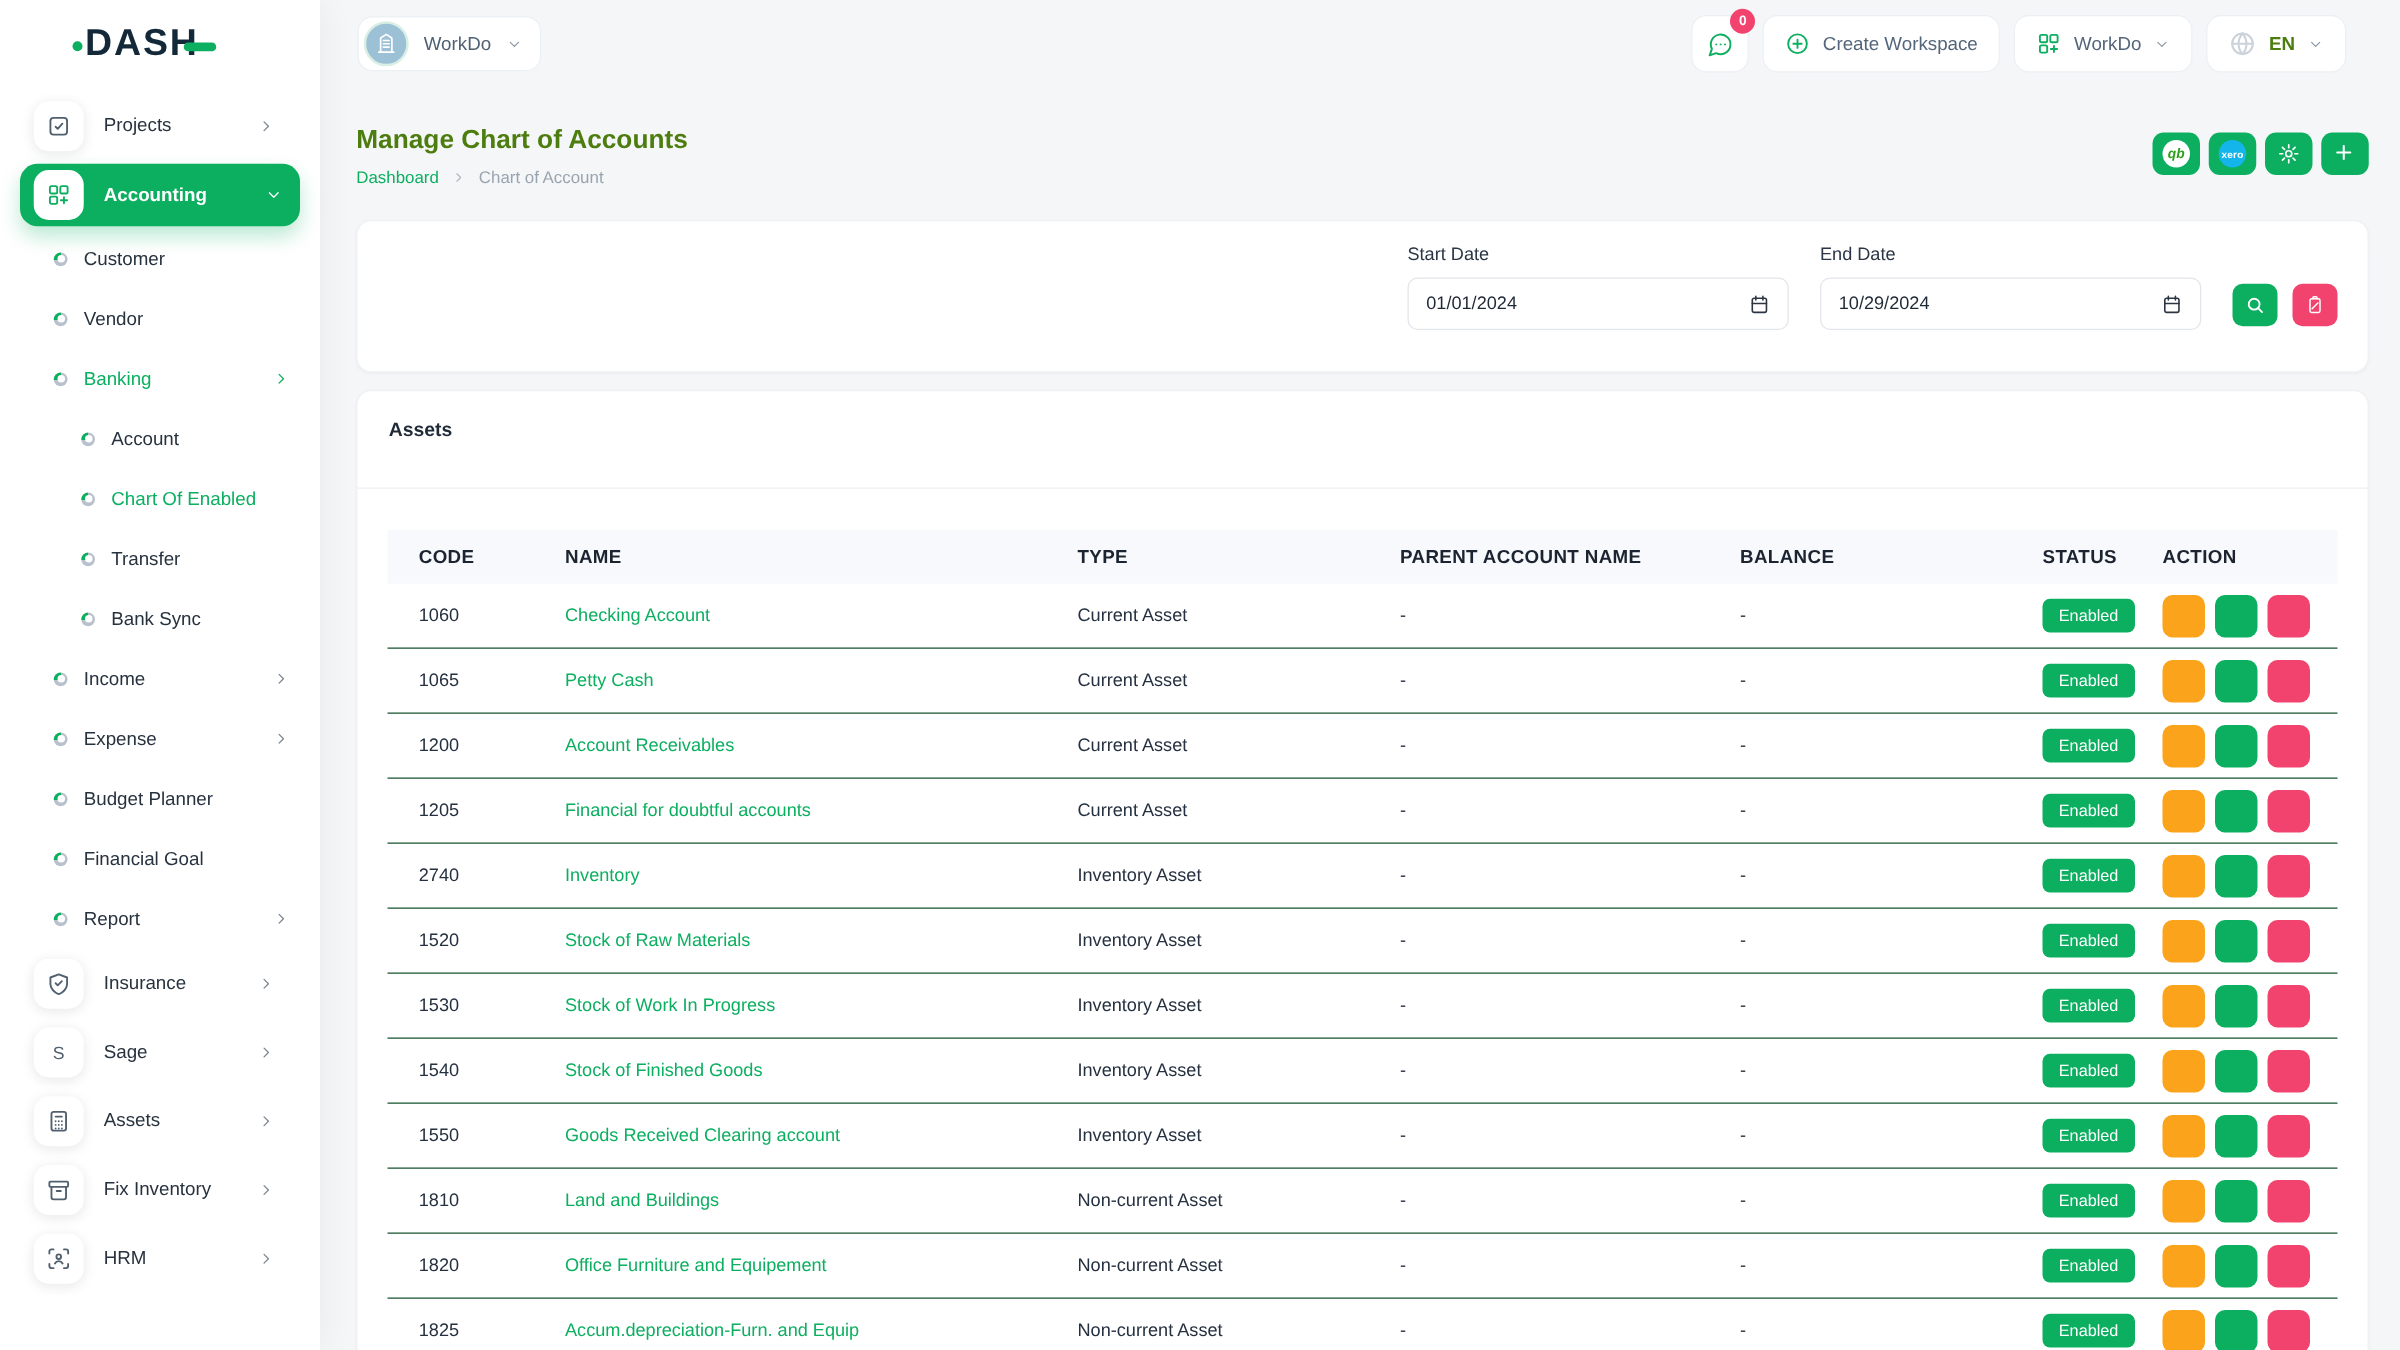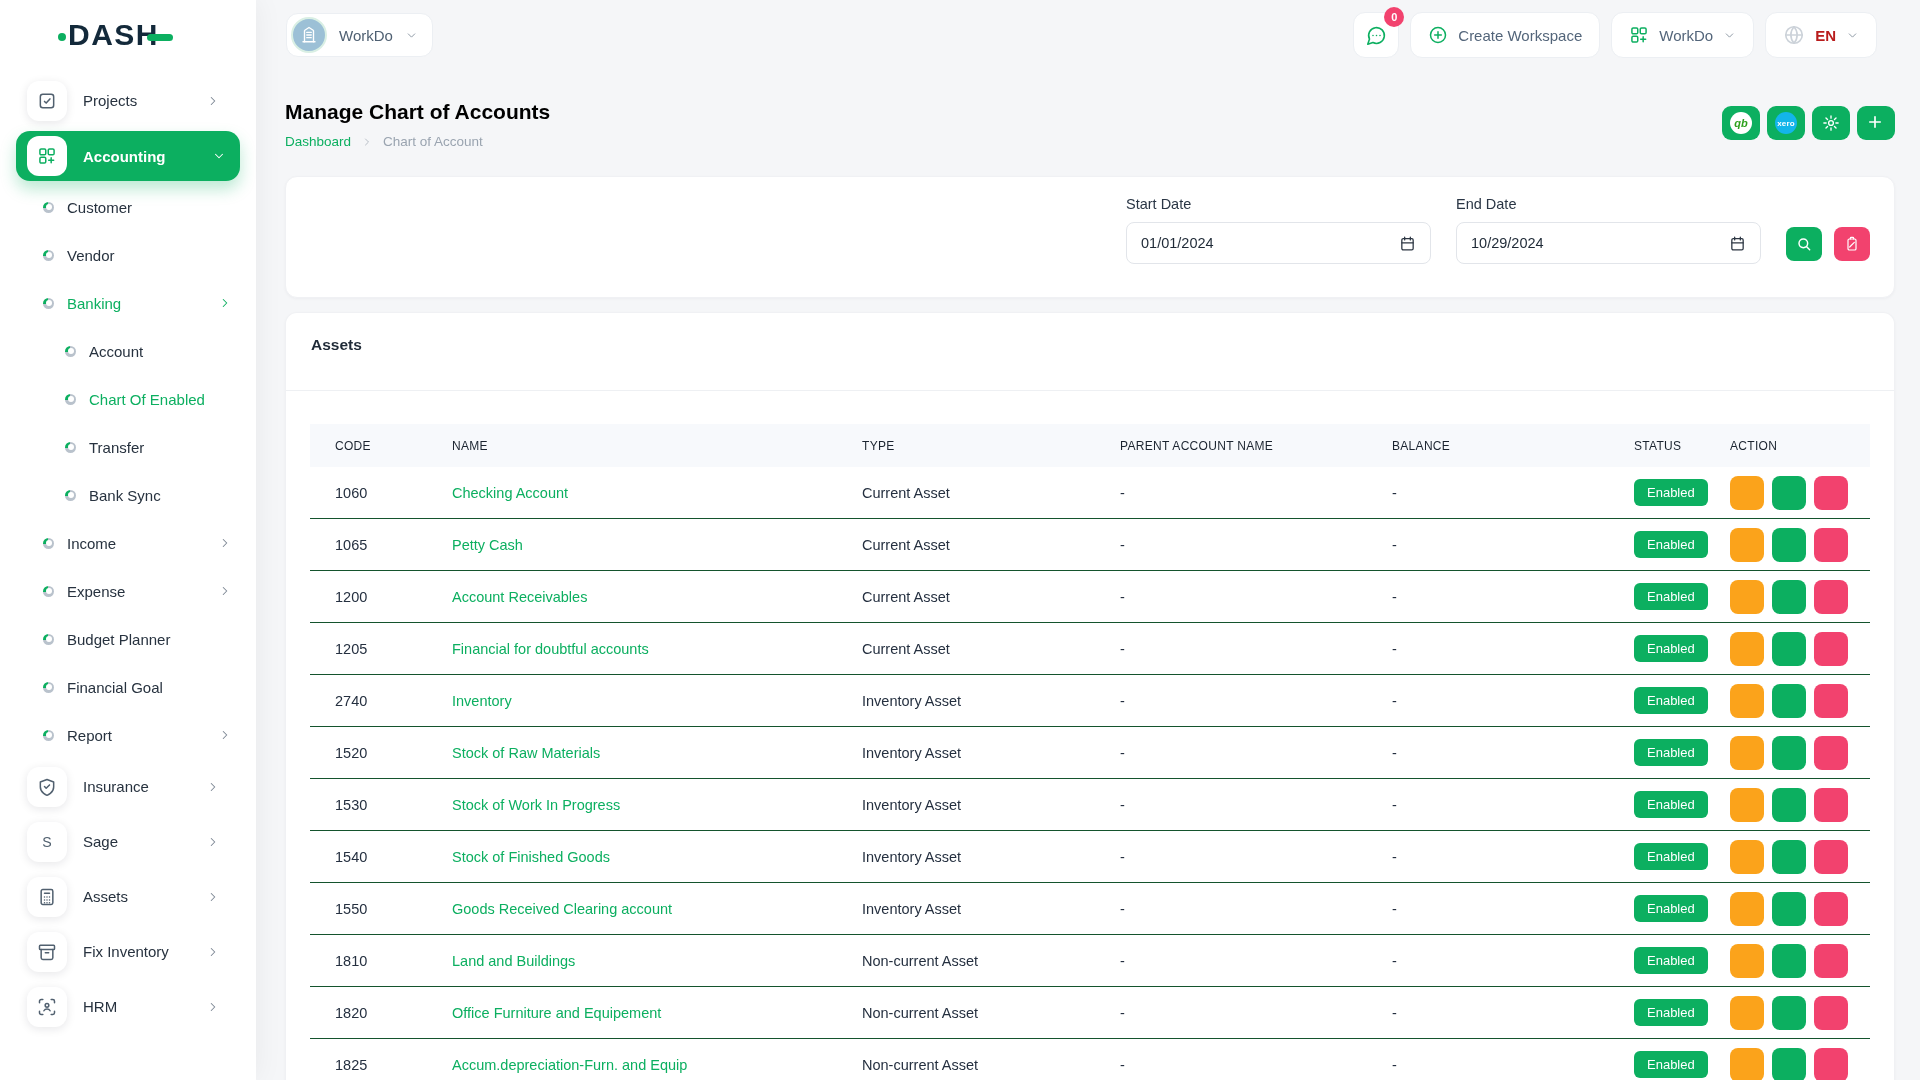--- a/index.html
+++ b/index.html
@@ -42,26 +42,26 @@
   .chat-btn{position:relative;width:46px;height:46px;background:#fff;border:1px solid #eceff3;border-radius:12px;display:flex;align-items:center;justify-content:center;color:#0CAF60;cursor:pointer}
   .chat-btn svg{width:21px;height:21px}
   .chat-badge{position:absolute;top:-6px;right:-6px;min-width:20px;height:20px;border-radius:10px;background:#F2426E;color:#fff;font-size:11px;font-weight:700;display:flex;align-items:center;justify-content:center;padding:0 6px}
   .pill{display:flex;align-items:center;gap:10px;height:46px;background:#fff;border:1px solid #eceff3;border-radius:12px;padding:0 17px;font-size:15px;color:#53657a;cursor:pointer}
   .pill svg{width:20px;height:20px}
   .pill .chev-sm{color:#8d98a5;display:flex}
   .pill .chev-sm svg{width:13px;height:13px}
   .ico-green{color:#0CAF60;display:flex}
   .ico-globe{color:#ccd2d9;display:flex}
   .ico-globe svg{width:22px;height:22px}
-  .lang-label{color:#b91c1c;font-weight:600}
+  .lang-label{color:#4d7c0f;font-weight:600}
 
   
   .main{position:absolute;left:256px;top:70px;right:0;bottom:0;padding:30px 25px 0 29px;overflow:hidden}
   .page-head{display:flex;justify-content:space-between;align-items:flex-start}
-  .page-title{font-size:21px;font-weight:700;color:#000000}
+  .page-title{font-size:21px;font-weight:700;color:#4d7c0f}
   .breadcrumb{margin-top:10px;display:flex;align-items:center;gap:10px;font-size:13.5px}
   .bc-home{color:#0CAF60;cursor:pointer}
   .bc-sep{color:#b0b7c0;display:flex}
   .bc-sep svg{width:12px;height:12px}
   .bc-cur{color:#9aa4b0}
   .quick-actions{display:flex;gap:7px;margin-top:6px}
   .qa-btn{width:38px;height:34px;border-radius:9px;background:#0CAF60;border:none;display:flex;align-items:center;justify-content:center;color:#fff;cursor:pointer}
   .qa-btn svg{width:18px;height:18px}
   .logo-circle{width:22px;height:22px;border-radius:50%;display:flex;align-items:center;justify-content:center}
   .qb-circle{background:#fff;color:#2CA01C;font-size:11px;font-weight:800;font-style:italic}
@@ -77,21 +77,21 @@
   .sbtn{width:36px;height:34px;border-radius:8px;border:none;display:flex;align-items:center;justify-content:center;color:#fff;cursor:pointer}
   .sbtn svg{width:16px;height:16px}
   .sbtn.search{background:#0CAF60}
   .sbtn.reset{background:#F2426E}
 
   .table-card{margin-top:14px;background:#fff;border:1px solid #f0f1f4;border-bottom:none;border-radius:12px 12px 0 0;box-shadow:0 1px 3px rgba(16,24,40,.04);padding-top:23px;height:900px}
   .section-title{font-size:15.5px;font-weight:700;color:#1f2a37;padding:0 25px}
   .card-divider{border:none;border-top:1px solid #eef0f3;margin:36px 0 0}
   .table{margin:33px 24px 0}
   .trow{display:grid;grid-template-columns:117px 410px 258px 272px 242px 96px 1fr;align-items:center;padding-left:25px}
-  .trow.thead{background:#f7f9fc;height:43px;font-size:12px;font-weight:400;color:#1b2430;letter-spacing:.3px}
+  .trow.thead{background:#f7f9fc;height:43px;font-size:15px;font-weight:700;color:#1b2430;letter-spacing:.3px}
   .trow.data{height:52px;border-bottom:1px solid #14532d;font-size:14.5px;color:#253040}
   .acc-link{color:#0CAF60;cursor:pointer}
   .badge-status{justify-self:start;background:#0CAF60;color:#fff;font-size:13px;padding:6px 13px;border-radius:6px}
   .actions{display:flex;gap:8px}
   .abtn{width:34px;height:34px;border-radius:8px;border:none;display:flex;align-items:center;justify-content:center;color:#fff;cursor:pointer}
   .abtn.activity{background:#FBA31B}
   .abtn.edit{background:#0CAF60}
   .abtn.delete{background:#F2426E}
 </style>
 </head>

